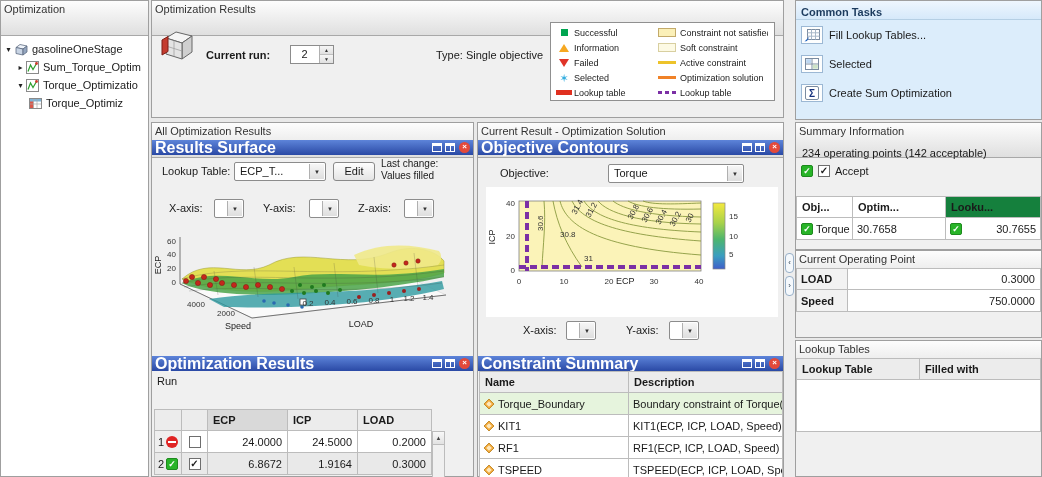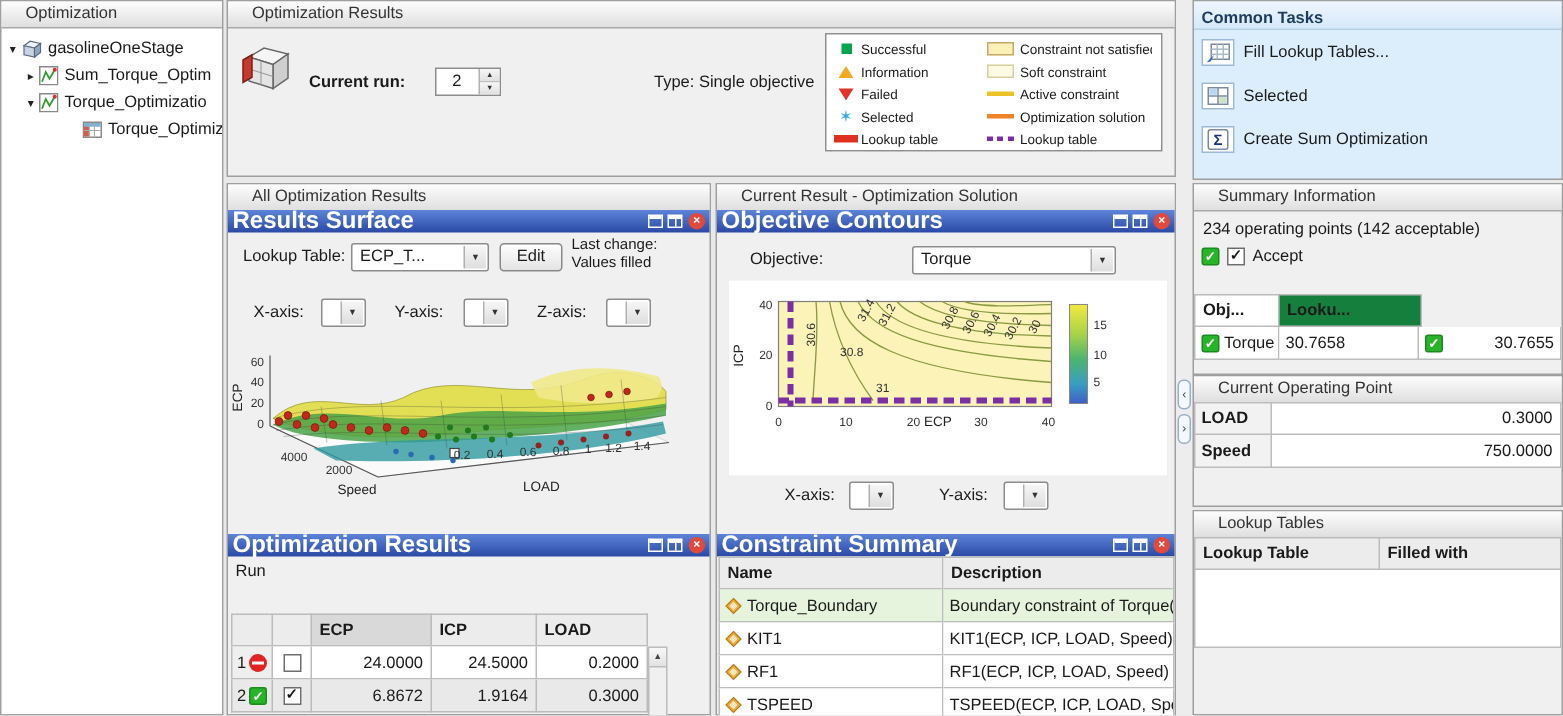--- a/index.html
+++ b/index.html
@@ -1,20 +1,20 @@
 <!DOCTYPE html>
 <html><head>
 <meta charset="utf-8">
 <style>
 *{box-sizing:border-box;margin:0;padding:0}
 html,body{width:1042px;height:477px;overflow:hidden}
 body{position:relative;background:#e9e9e9;font-family:"Liberation Sans",sans-serif;font-size:11px;color:#1a1a1a}
 .abs{position:absolute}
 .panel{position:absolute;background:#f0f0f0;border:1px solid #9f9f9f}
-.hdr{height:18px;line-height:16px;padding:0 16px;background:linear-gradient(#fdfdfd,#dfdfdf);border-bottom:1px solid #a8a8a8;color:#333;white-space:nowrap;overflow:hidden}
+.hdr{height:35px;line-height:16px;padding:0 3px;background:linear-gradient(#fdfdfd,#dfdfdf);border-bottom:1px solid #a8a8a8;color:#333;white-space:nowrap;overflow:hidden}
 .bluebar{position:absolute;left:0;right:0;height:15px;display:flex;align-items:center;padding:0 3px;background:linear-gradient(#5d84d9,#2a49a5);color:#fff}
 .bluebar .bt{flex:1;font-size:16px;font-weight:bold;white-space:nowrap;overflow:hidden}
 .wicon{width:10px;height:9px;border:1px solid #fff;position:relative;margin-left:3px;flex:none}
 .wicon::before{content:"";position:absolute;left:0;right:0;top:0;height:2px;background:#fff}
 .wicon.split::after{content:"";position:absolute;left:4px;top:2px;bottom:0;width:1px;background:#fff}
 .cicon{width:11px;height:11px;border-radius:50%;background:#e2493a;color:#fff;font-size:8px;font-weight:bold;line-height:10px;text-align:center;margin-left:4px;flex:none}
 .lbl{position:absolute;white-space:nowrap}
 .bold{font-weight:bold}
 .dd{position:absolute;background:#fff;border:1px solid #8c8c8c;border-radius:2px;height:19px;line-height:17px;padding:0 18px 0 5px;white-space:nowrap;overflow:hidden}
 .dd .da{position:absolute;right:1px;top:1px;bottom:1px;width:15px;background:linear-gradient(#f6f6f6,#dedede);border-left:1px solid #b0b0b0;font-size:6px;line-height:16px;text-align:center;color:#333}
@@ -99,21 +99,21 @@
     </div>
     <div class="tree-row" style="padding-left:14px">
       <span class="tw">▾</span>
       <svg width="13" height="13" viewBox="0 0 13 13">
           <rect x="0.5" y="0.5" width="12" height="12" fill="#fff" stroke="#8a8a8a"></rect>
           <polyline points="2,10.5 4.5,4 7,8.5 10.5,2.5" fill="none" stroke="#2f9e2f" stroke-width="1.2"></polyline>
           <circle cx="10.5" cy="2.5" r="1.4" fill="#d03a2a"></circle>
         </svg>
       <span>Torque_Optimizatio</span>
     </div>
-    <div class="tree-row" style="padding-left:54px">
+    <div class="tree-row" style="padding-left:28px">
       <svg width="13" height="13" viewBox="0 0 13 13">
           <rect x="0.5" y="1.5" width="12" height="10" fill="#fff" stroke="#8a8a8a"></rect>
           <rect x="1" y="2" width="3.5" height="9" fill="#d8584a"></rect>
           <rect x="1" y="2" width="11" height="2.5" fill="#7fb3d5"></rect>
           <line x1="4.5" y1="2" x2="4.5" y2="11" stroke="#aaa" stroke-width="0.7"></line>
           <line x1="8" y1="2" x2="8" y2="11" stroke="#aaa" stroke-width="0.7"></line>
           <line x1="1" y1="7" x2="12" y2="7" stroke="#aaa" stroke-width="0.7"></line>
         </svg>
       <span>Torque_Optimiz</span>
     </div>
@@ -578,20 +578,23 @@
   <div class="abs" style="left:5px;top:42px;display:flex;align-items:center;gap:5px">
     <span class="gcheck">✓</span>
     <span class="checkbox">✓</span>
     <span>Accept</span>
   </div>
   <div class="abs" style="left:0;top:73px">
     <div class="trow thead">
       <div class="tc w-obj" style="background:#fff">
           <span>Obj...</span>
         </div>
+      <div class="tc w-opt" style="background:#fff">
+          <span>Optim...</span>
+        </div>
       <div class="tc w-lku" style="background:#15803d">
           <span>Looku...</span>
         </div>
     </div>
     <div class="trow">
       <div class="tc w-obj">
           <span class="gcheck">✓</span>
           <span>Torque</span>
         </div>
       <div class="tc w-opt">

